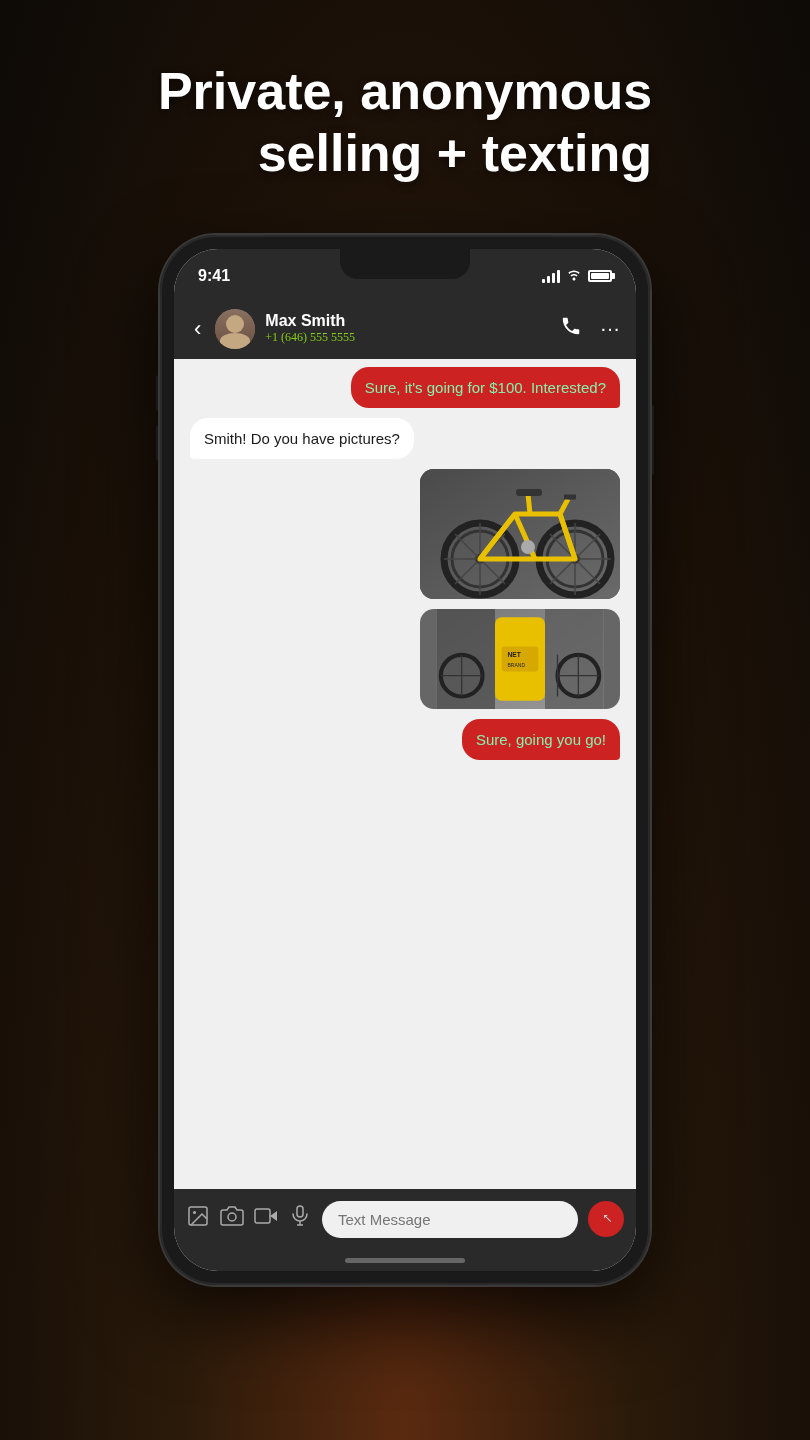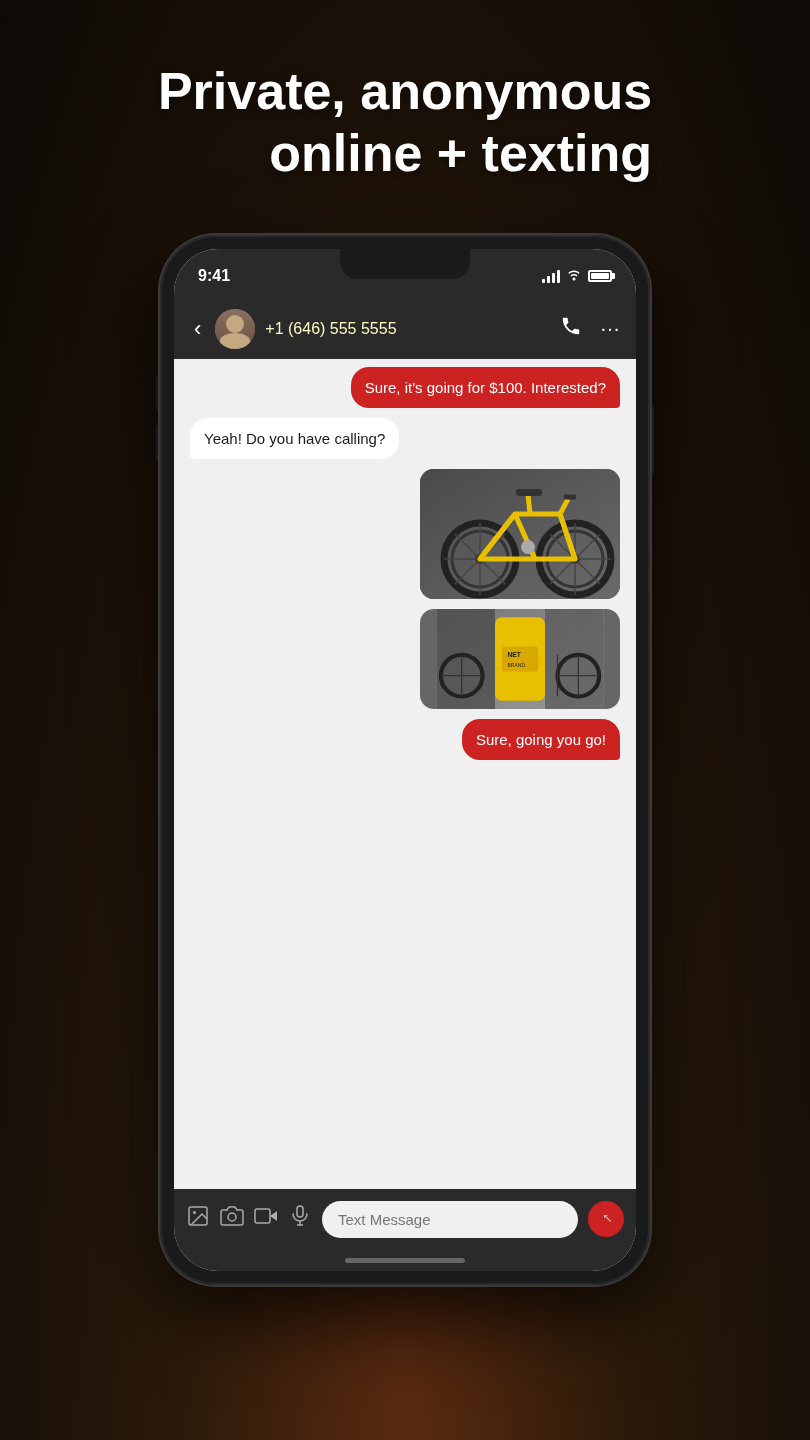--- a/index.html
+++ b/index.html
@@ -216,22 +216,23 @@
       flex: 1;
     }
 
     .contact-name {
       color: #ffffff;
       font-size: 16px;
       font-weight: 600;
     }
 
     .contact-phone {
-      color: #fef9c3;
-      font-size: 16px;
+      color: #84cc16;
+      font-size: 12px;
+      font-family: Liberation Serif, serif;
     }
 
     .header-actions {
       display: flex;
       gap: 18px;
       align-items: center;
     }
 
     .header-icon {
       color: #ffffff;
@@ -281,21 +282,21 @@
     }
 
     .bubble.incoming {
       background: #ffffff;
       color: #1a1a1a;
       border-bottom-left-radius: 4px;
     }
 
     .bubble.outgoing {
       background: #cc2222;
-      color: #ffffff;
+      color: #86efac;
       border-bottom-right-radius: 4px;
     }
 
     .image-bubble {
       max-width: 72%;
       border-radius: 14px;
       overflow: hidden;
       align-self: flex-end;
     }
 
@@ -413,21 +414,21 @@
     .bike-svg {
       width: 100%;
       height: 100%;
     }
   </style>
 </head>
 <body>
 
 <div class="page-title">
   <span>Private, anonymous</span><br>
-  <span>online + texting</span>
+  <span>selling + texting</span>
 </div>
 
 <div class="phone-wrapper">
 
   <div class="side-button-left vol-up"></div>
   <div class="side-button-left vol-down"></div>
   <div class="side-button-right"></div>
 
   <div class="phone-frame"></div>
 
@@ -458,20 +459,21 @@
         </div>
       </div>
     </div>
 
     <div class="chat-header">
       <span class="back-btn">‹</span>
       <div class="contact-avatar">
         <div class="avatar-face"></div>
       </div>
       <div class="contact-info">
+        <div class="contact-name">Max Smith</div>
         <div class="contact-phone">+1 (646) 555 5555</div>
       </div>
       <div class="header-actions">
         <span class="header-icon">
           <svg width="22" height="22" viewBox="0 0 24 24" fill="white">
             <path d="M6.6 10.8c1.4 2.8 3.8 5.1 6.6 6.6l2.2-2.2c.3-.3.7-.4 1-.2 1.1.4 2.3.6 3.6.6.6 0 1 .4 1 1V20c0 .6-.4 1-1 1-9.4 0-17-7.6-17-17 0-.6.4-1 1-1h3.5c.6 0 1 .4 1 1 0 1.3.2 2.5.6 3.6.1.3 0 .7-.2 1L6.6 10.8z"></path>
           </svg>
         </span>
         <span class="header-icon">···</span>
       </div>
@@ -479,21 +481,21 @@
 
 
     <div class="messages-area">
 
 
       <div class="message-row outgoing">
         <div class="bubble outgoing">Sure, it's going for $100. Interested?</div>
       </div>
 
       <div class="message-row incoming">
-        <div class="bubble incoming">Yeah! Do you have calling?</div>
+        <div class="bubble incoming">Smith! Do you have pictures?</div>
       </div>
 
       <div class="message-row outgoing">
         <div class="image-bubble">
           <div class="bike-image-1">
             <svg class="bike-svg" viewBox="0 0 200 130" xmlns="http://www.w3.org/2000/svg">
               <rect width="200" height="130" fill="#555"></rect>
               <rect width="200" height="130" fill="url(#bg1)"></rect>
               <defs>
                 <linearGradient id="bg1" x1="0" y1="0" x2="1" y2="1">

